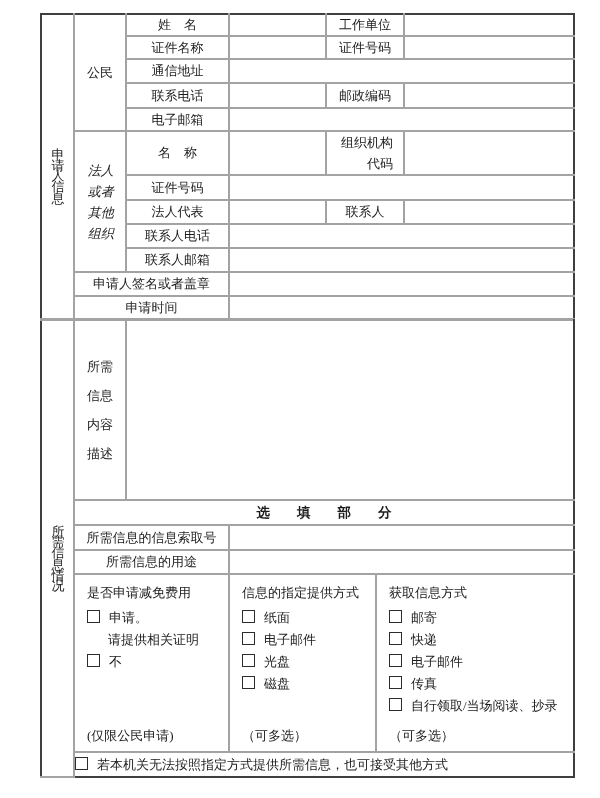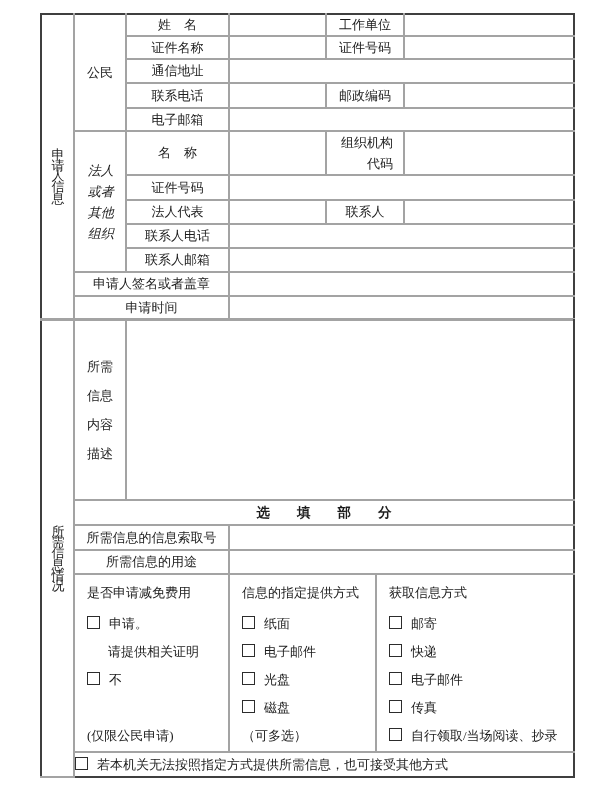--- a/index.html
+++ b/index.html
@@ -12,21 +12,21 @@
   td.outer-l{border-left:2px solid #3f3f3f;}
   tr.first td{border-top:2px solid #3f3f3f;}
   tr.last td{border-bottom:2px solid #3f3f3f;}
   td.outer-r{border-right:2px solid #3f3f3f;}
   td.side span{writing-mode:vertical-rl;text-orientation:upright;letter-spacing:11px;display:inline-block;}
   .wrap2{display:inline-block;width:2.1em;line-height:21px;text-align:right;font-style:italic;}
   .wrap2d{display:inline-block;width:2.1em;line-height:29px;text-align:center;}
   .wrap4{display:inline-block;width:4.3em;line-height:21px;text-align:right;}
   td.optheader{font-weight:bold;letter-spacing:2em;text-indent:2em;font-size:13.5px;}
   td.choice{vertical-align:top;text-align:left;padding:10px 10px 8px 12px;}
-  .choice-inner{display:flex;flex-direction:column;gap:13px;height:158px;}
+  .choice-inner{display:flex;flex-direction:column;gap:7px;height:158px;}
   .opt,.choice-title,.choice-note,.choice-footer{font-size:13px;line-height:15px;white-space:nowrap;}
   .choice-title{margin-bottom:3px;}
   .choice-note{padding-left:21px;}
   .choice-footer{margin-top:auto;}
   .cb{display:inline-block;width:11px;height:11px;border:1px solid #2c2c2c;margin-right:9px;vertical-align:-1px;background:#fff;}
   td.fallback{text-align:left;}
   td.fallback .opt{white-space:normal;}
   td.empty-value{background:#ffffff;}
 </style>
 </head>

